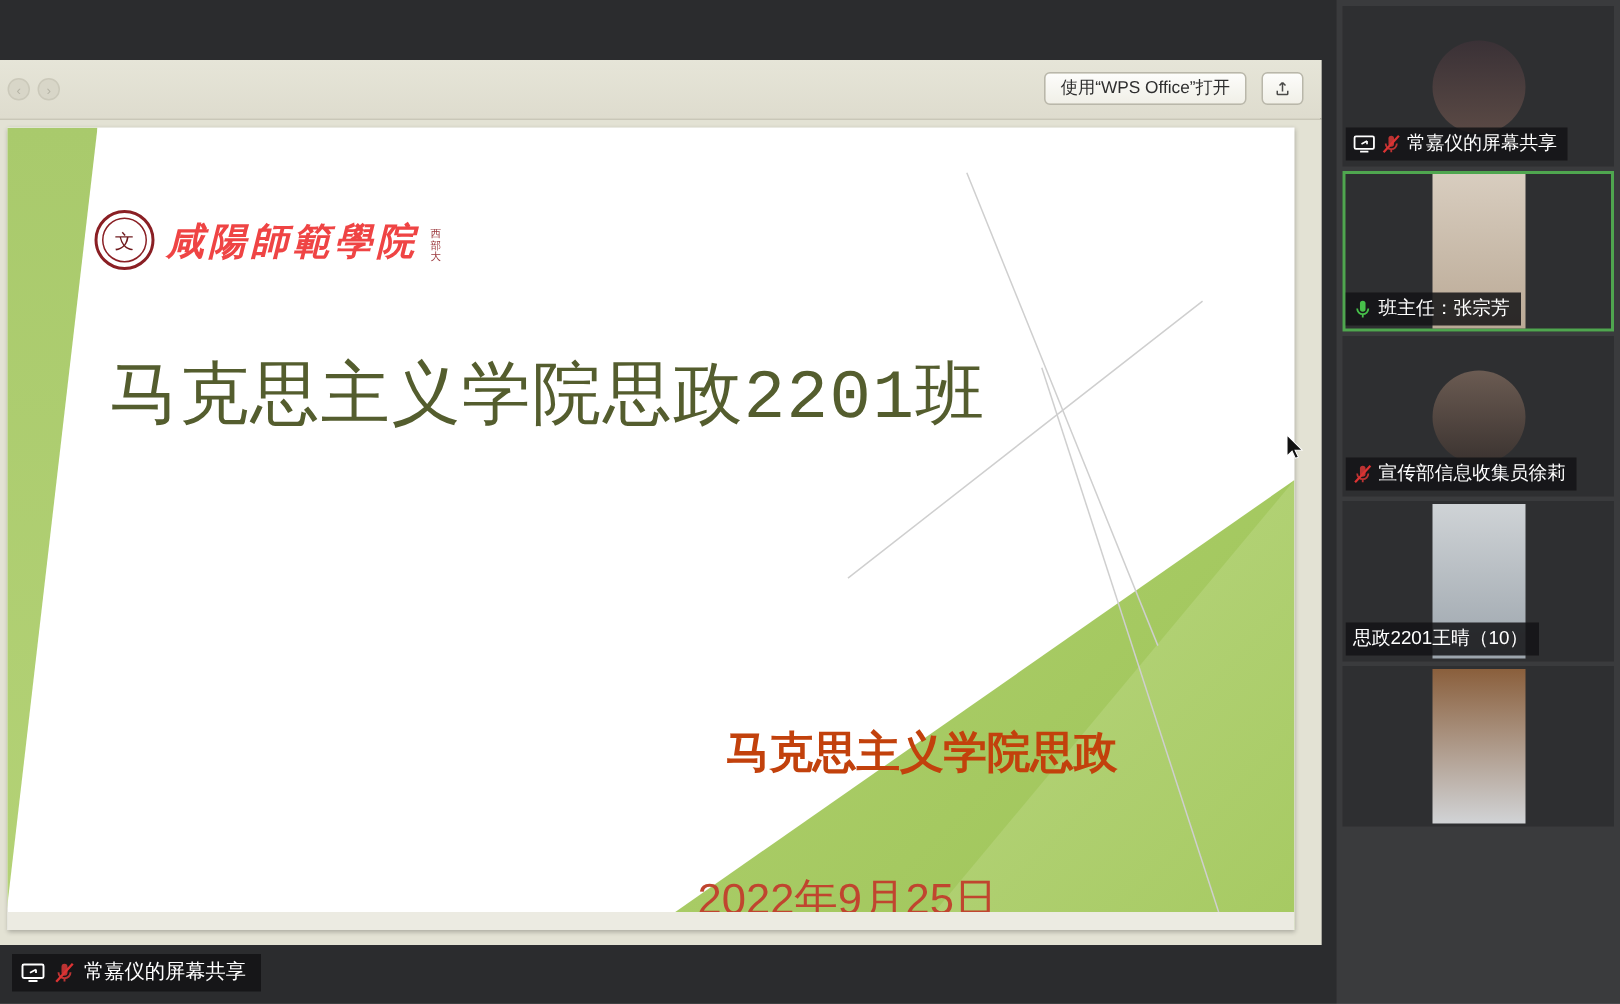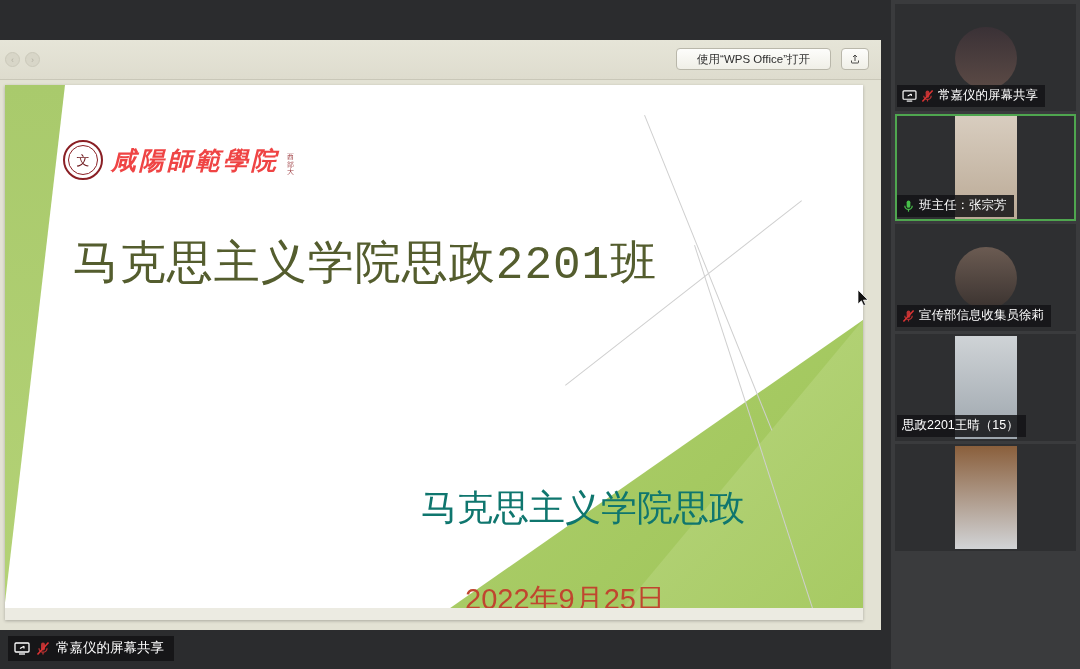--- a/index.html
+++ b/index.html
@@ -34,21 +34,21 @@
   }
   .nav-circles{ position:absolute; left:5px; top:12px; display:flex; gap:5px; }
   .nav-circle{
     width:15px;height:15px;border-radius:50%;
     background:#d8d6c8; border:1px solid #cbc9ba;
     display:flex;align-items:center;justify-content:center;
     font-size:9px;color:#b5b3a5;
   }
   .wps-btn{
     position:absolute; right:50px; top:8px; height:22px;
-    padding:0 20px;
+    padding:0 10px;
     background:linear-gradient(#fdfdfb,#f0efe7);
     border:1px solid #b9b7aa; border-radius:4px;
     font-size:11.5px; color:#2e2e2e; line-height:20px; white-space:nowrap;
   }
   .share-btn{
     position:absolute; right:12px; top:8px; width:28px; height:22px;
     background:linear-gradient(#fdfdfb,#f0efe7);
     border:1px solid #b9b7aa; border-radius:4px;
     display:flex;align-items:center;justify-content:center;
   }
@@ -121,21 +121,21 @@
   .slide-title{
     position:absolute; left:0; top:150px; width:720px;
     text-align:center;
     font-size:46px; line-height:1.35; color:#545d2e;
     font-family:Liberation Mono, monospace;
     letter-spacing:1px;
   }
   .slide-subtitle{
     position:absolute; right:118px; top:395px; width:420px;
     text-align:right;
-    font-size:36px; line-height:1.55; color:#0f766e;
+    font-size:29px; line-height:1.55; color:#c2410c;font-weight:bold;
   }
   .slide-date{
     position:absolute; left:400px; top:495px; width:320px;
     text-align:center;
     font-size:29px; color:#c0452f;
   }
 
   
   .cursor{ position:absolute; left:858px; top:290px; width:12px; height:18px; }
 
@@ -325,21 +325,21 @@
             <path d="M1.5 13.5L12.5 1.5" stroke="#d33" stroke-width="1.6"></path>
           </svg>
         </span>
         <span>宣传部信息收集员徐莉</span>
       </div>
     </div>
 
     <div class="tile">
       <div class="vid f-d"></div>
       <div class="label">
-        <span>思政2201王晴（15）</span>
+        <span>思政2201王晴（10）</span>
       </div>
     </div>
 
 
     <div class="tile">
       <div class="vid f-f"></div>
     </div>
   </div>
 
 </div>

